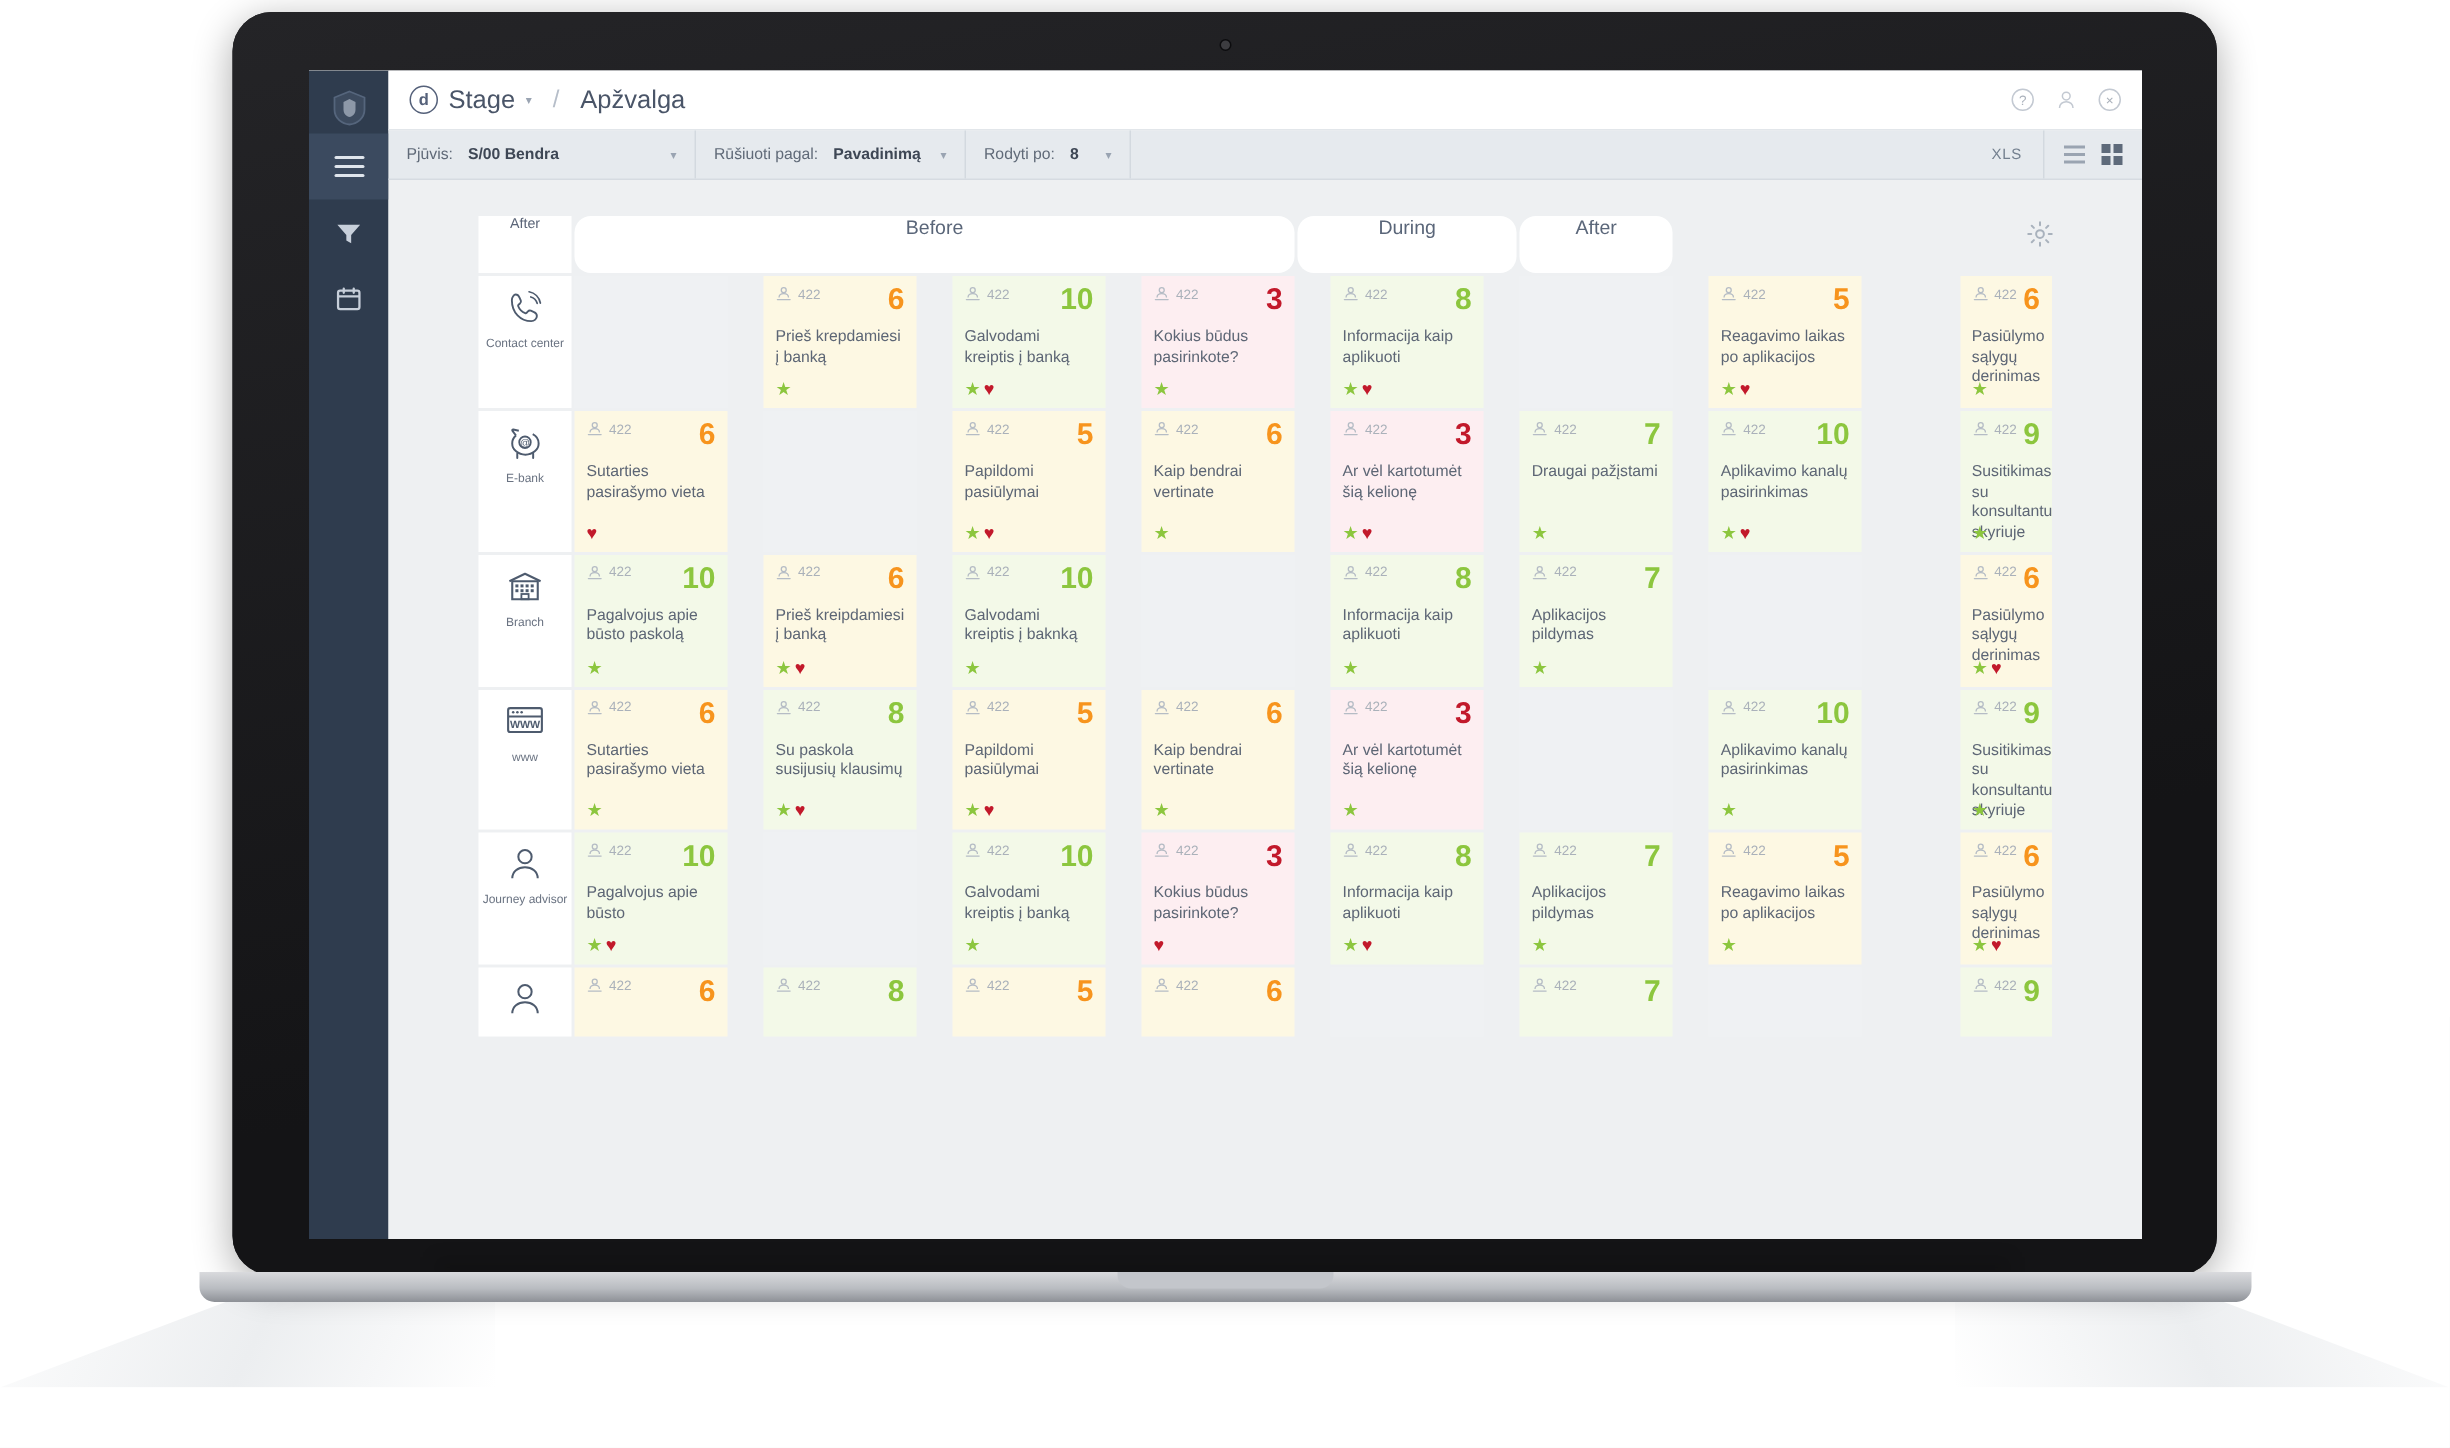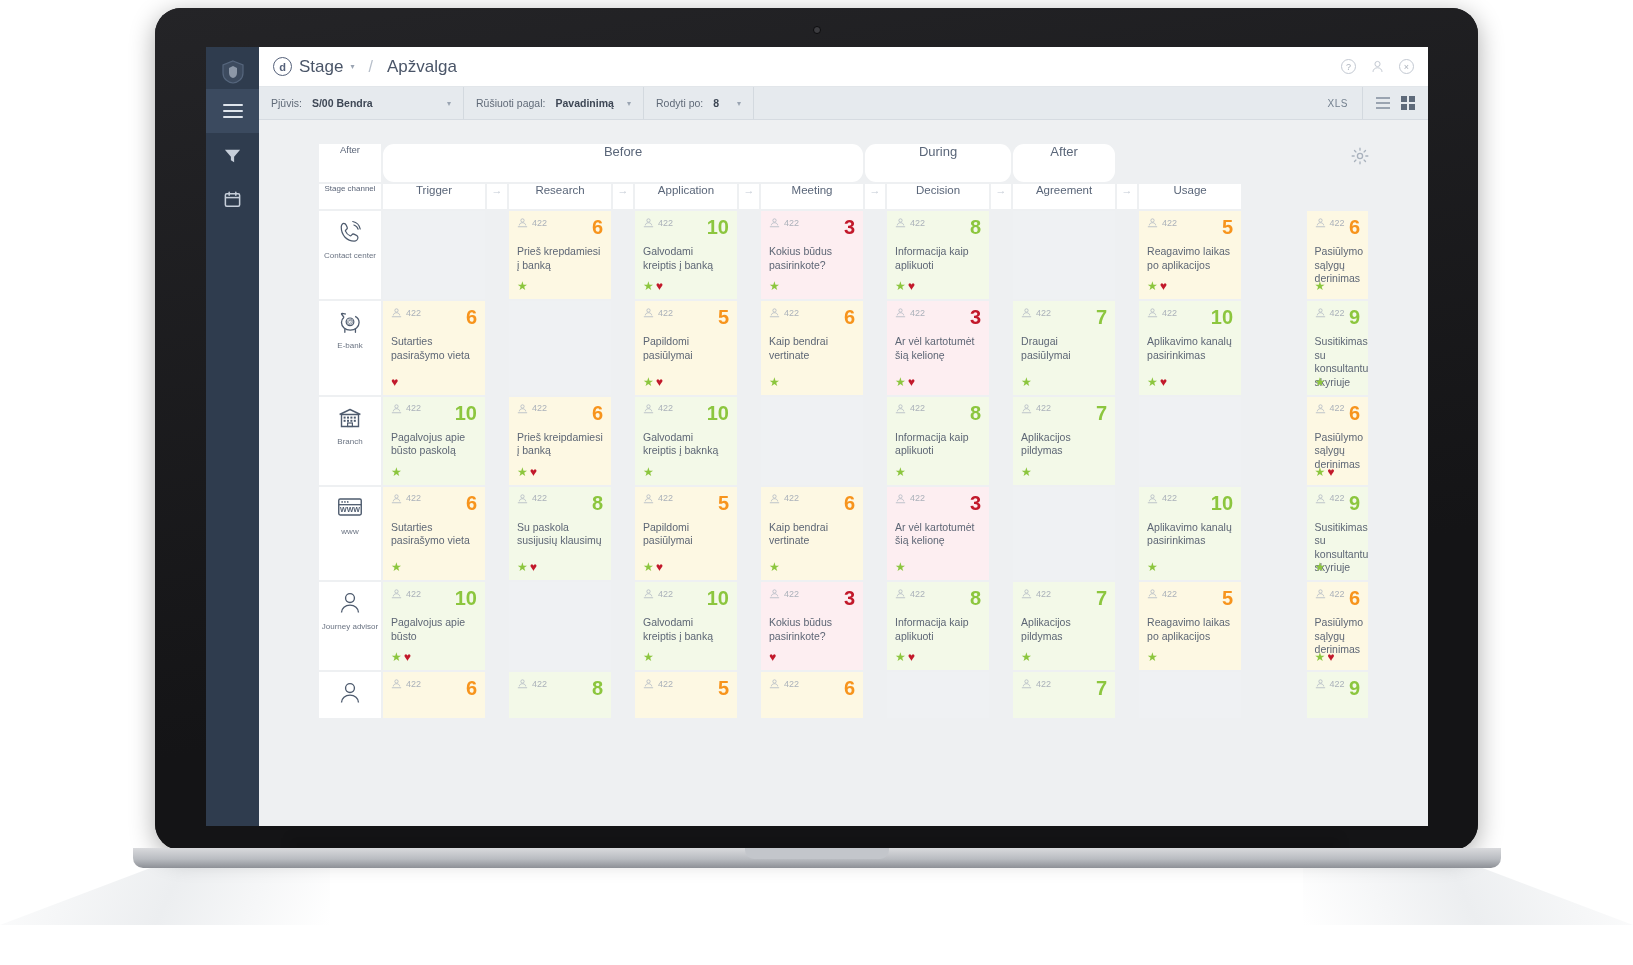--- a/index.html
+++ b/index.html
@@ -320,36 +320,20 @@
                   <col style="width:20px">
                 <col style="width:102px">
               </colgroup>
               <thead>
                 <tr>
                   <th class="th-time" rowspan="1">After</th>
                   <th class="th-phase" colspan="7">Before</th>
                   <th class="th-phase" colspan="3">During</th>
                   <th class="th-phase" colspan="1">After</th>
                 </tr>
-                <tr>
-                  <th class="th-stagelabel">Stage channel</th>
-                  <th class="th-stage">Trigger</th>
-                  <th class="arrow">→</th>
-                  <th class="th-stage">Research</th>
-                  <th class="arrow">→</th>
-                  <th class="th-stage">Application</th>
-                  <th class="arrow">→</th>
-                  <th class="th-stage">Meeting</th>
-                  <th class="arrow">→</th>
-                  <th class="th-stage">Decision</th>
-                  <th class="arrow">→</th>
-                  <th class="th-stage">Agreement</th>
-                  <th class="arrow">→</th>
-                  <th class="th-stage">Usage</th>
-                </tr>
               </thead>
               <tbody id="journey-body">
                   <tr>
                     <td class="chan-cell">
                       <div class="chan-icon">
                         <svg width="27" height="27" viewBox="0 0 28 28" fill="none">
                           <path d="M7 4.5c1.2 0 2 .6 2.6 2l1 2.2c.3.8.1 1.4-.6 2l-1 .9c-.3.3-.4.6-.2 1 .8 2.1 2.6 3.9 4.8 4.8.4.2.7.1 1-.2l.9-1c.6-.7 1.2-.8 2-.5l2.2 1c1.4.6 2 1.4 2 2.6 0 2-1.8 3.6-3.9 3.6C10.4 22.9 4.4 17 4.4 8.4c0-2.1 1.5-3.9 2.6-3.9z" stroke="#4e5b6e" stroke-width="1.3" fill="none"></path>
                           <path d="M17.5 6.2c2.1.6 3.8 2.3 4.4 4.4M16.3 2.6c3.9.8 7 3.9 7.8 7.8" stroke="#4e5b6e" stroke-width="1.2" stroke-linecap="round" fill="none"></path>
                         </svg>
                       </div>
@@ -561,21 +545,21 @@
                             <svg width="11" height="11" viewBox="0 0 14 14" fill="none">
                               <circle cx="7" cy="4.4" r="2.1" stroke="#b5bcc5" stroke-width="1.1" fill="none"></circle>
                               <path d="M3 10.6c0-2 1.8-3.3 4-3.3s4 1.3 4 3.3" stroke="#b5bcc5" stroke-width="1.1" fill="none"></path>
                               <path d="M1.6 12.4h10.8" stroke="#b5bcc5" stroke-width="1.1" stroke-linecap="round"></path>
                             </svg>
                           </span>
                           <span>422</span>
                         </span>
                         <span class="score sc-green">7</span>
                       </div>
-                      <div class="label">Draugai pasiūlymai</div>
+                      <div class="label">Draugai pažįstami</div>
                       <div class="marks"><span class="star">★</span></div>
                     </td>
                     <td class="arrow-blank" style="background: rgb(238, 240, 242);"></td>
                     <td class="cell bg-green">
                       <div class="top">
                         <span class="who">
                           <span>
                             <svg width="11" height="11" viewBox="0 0 14 14" fill="none">
                               <circle cx="7" cy="4.4" r="2.1" stroke="#b5bcc5" stroke-width="1.1" fill="none"></circle>
                               <path d="M3 10.6c0-2 1.8-3.3 4-3.3s4 1.3 4 3.3" stroke="#b5bcc5" stroke-width="1.1" fill="none"></path>

